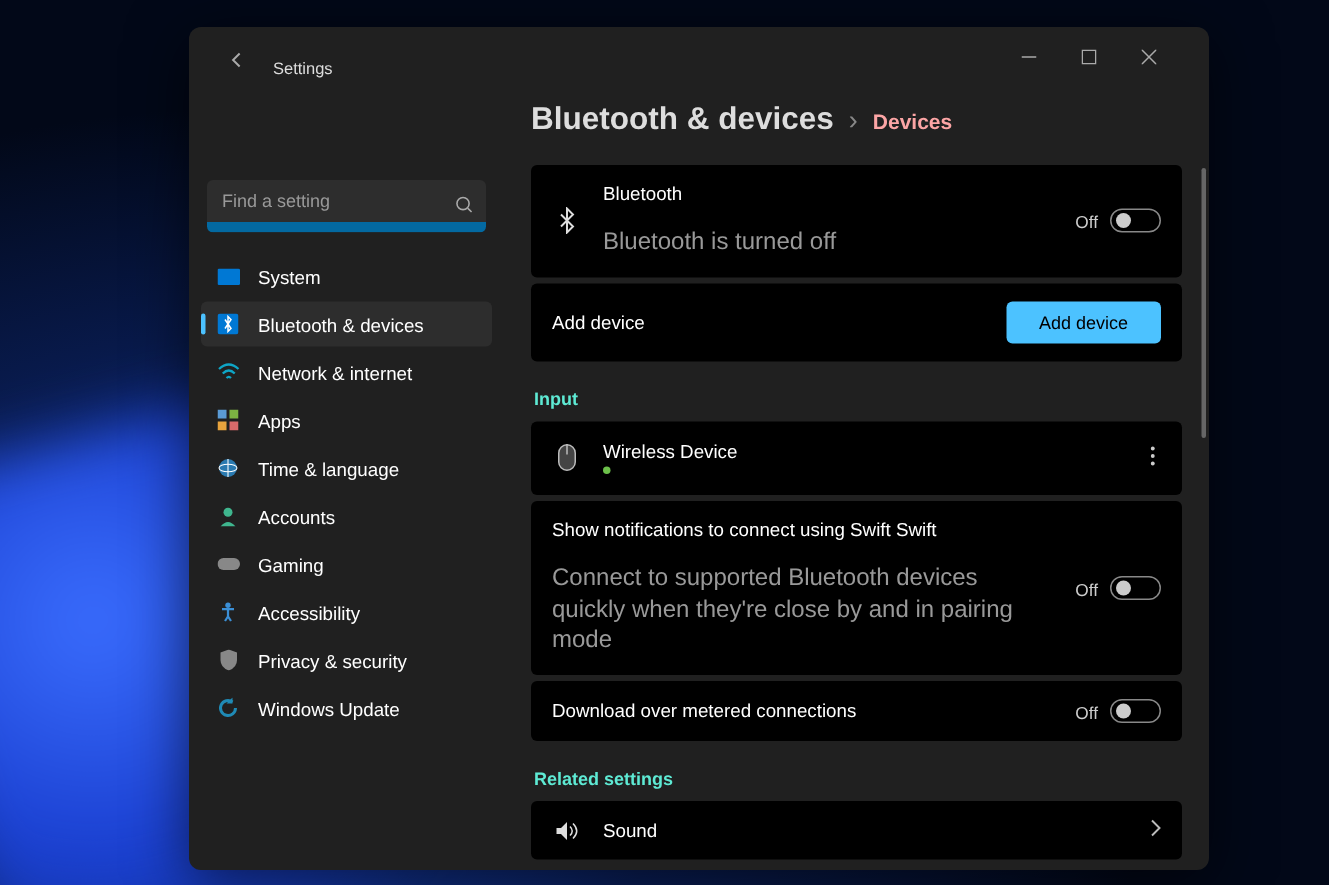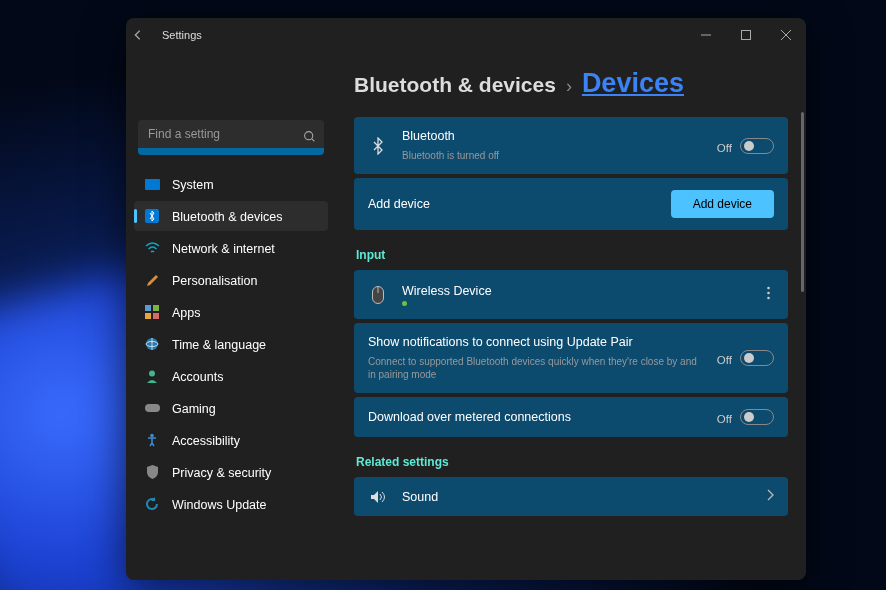--- a/index.html
+++ b/index.html
@@ -27,22 +27,22 @@
     display: flex;
     flex-direction: column;
     color: #ffffff;
     font-size: 12px;
     overflow: hidden;
     box-shadow: 0 8px 40px rgba(0,0,0,0.6);
   }
   .titlebar {
     height: 34px;
     display: flex;
-    align-items: center;
-    padding: 0 0;
+    align-items: flex-end;
+    padding: 0 20px;
     flex-shrink: 0;
   }
   .back-btn {
     width: 24px; height: 24px;
     display: flex; align-items: center; justify-content: center;
     color: #aaa;
     cursor: pointer;
   }
   .app-title { margin-left: 12px; font-size: 11px; color: #ddd; }
   .win-controls { margin-left: auto; display: flex; gap: 0; }
@@ -111,36 +111,36 @@
     position: relative;
   }
   .main::-webkit-scrollbar { width: 4px; }
   .main::-webkit-scrollbar-thumb { background: #555; border-radius: 2px; }
   .breadcrumb {
     display: flex; align-items: baseline; gap: 10px;
     margin-bottom: 18px;
   }
   .bc-parent { font-size: 21px; font-weight: 600; color: #ddd; }
   .bc-sep { font-size: 18px; color: #888; }
-  .bc-current { font-size: 27px; font-weight: 700; color: #3b82f6; text-decoration: underline; }
+  .bc-current { font-size: 14px; font-weight: 700; color: #fca5a5; }
   .card {
-    background: #0c4a6e;
+    background: #000000;
     border-radius: 4px;
     padding: 12px 14px;
     display: flex; align-items: center;
     gap: 14px;
     margin-bottom: 4px;
   }
   .card-icon {
     width: 20px; display: flex; align-items: center; justify-content: center;
     color: #ddd;
   }
   .card-text { flex: 1; }
   .card-title { font-size: 12.5px; color: #fff; }
-  .card-sub { font-size: 10px; color: #999; margin-top: 6px; line-height: 1.3; }
+  .card-sub { font-size: 16px; color: #999; margin-top: 16px; line-height: 1.3; }
   .toggle-wrap { display: flex; align-items: flex-end; gap: 8px; }
   .toggle-label { font-size: 11.5px; color: #ccc; }
   .toggle {
     width: 34px; height: 16px;
     border: 1px solid #888;
     border-radius: 10px;
     position: relative;
     cursor: pointer;
   }
   .toggle::after {
@@ -245,28 +245,20 @@
         <span class="nav-icon">
             <svg width="15" height="12" viewBox="0 0 15 12">
               <path d="M1 4 Q7.5 -2 14 4 M3.5 7 Q7.5 3 11.5 7 M6 10 Q7.5 8.5 9 10" stroke="#0ea5c6" stroke-width="1.5" fill="none"></path>
             </svg>
           </span>
         <span>Network &amp; internet</span>
       </div>
       <div class="nav-item">
         <span class="nav-icon">
             <svg width="14" height="14" viewBox="0 0 14 14">
-              <path d="M11 2 L3 10 L2 13 L5 12 L13 4 Z" fill="#d98e3a"></path>
-            </svg>
-          </span>
-        <span>Personalisation</span>
-      </div>
-      <div class="nav-item">
-        <span class="nav-icon">
-            <svg width="14" height="14" viewBox="0 0 14 14">
               <rect x="0" y="0" width="6" height="6" fill="#5a9bd5"></rect>
               <rect x="8" y="0" width="6" height="6" fill="#7cb342"></rect>
               <rect x="0" y="8" width="6" height="6" fill="#e8a33d"></rect>
               <rect x="8" y="8" width="6" height="6" fill="#d96a6a"></rect>
             </svg>
           </span>
         <span>Apps</span>
       </div>
       <div class="nav-item">
         <span class="nav-icon">
@@ -369,21 +361,21 @@
           <svg width="3" height="14" viewBox="0 0 3 14">
               <circle cx="1.5" cy="2" r="1.3" fill="currentColor"></circle>
               <circle cx="1.5" cy="7" r="1.3" fill="currentColor"></circle>
               <circle cx="1.5" cy="12" r="1.3" fill="currentColor"></circle>
             </svg>
         </div>
       </div>
 
       <div class="card">
         <div class="card-text">
-          <div class="card-title">Show notifications to connect using Update Pair</div>
+          <div class="card-title">Show notifications to connect using Swift Swift</div>
           <div class="card-sub">Connect to supported Bluetooth devices quickly when they're close by and in pairing mode</div>
         </div>
         <div class="toggle-wrap">
           <span class="toggle-label">Off</span>
           <div class="toggle"></div>
         </div>
       </div>
       <div class="card">
         <div class="card-text">
           <div class="card-title">Download over metered connections</div>

